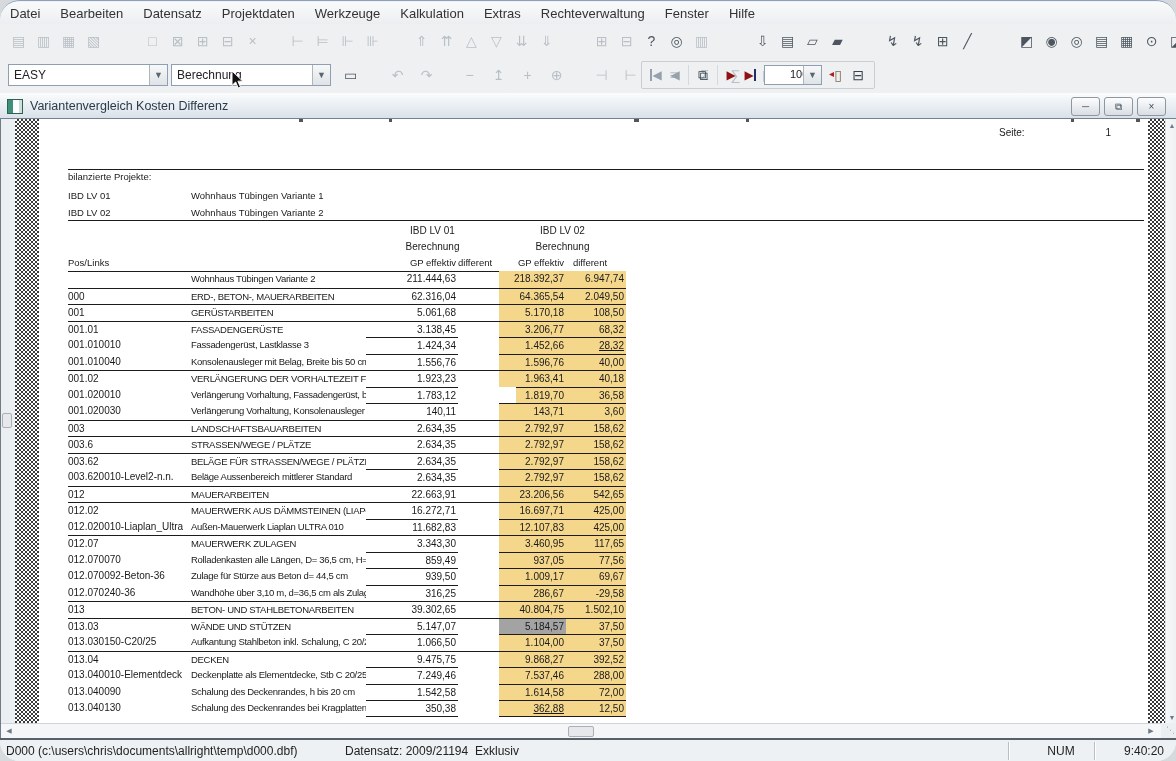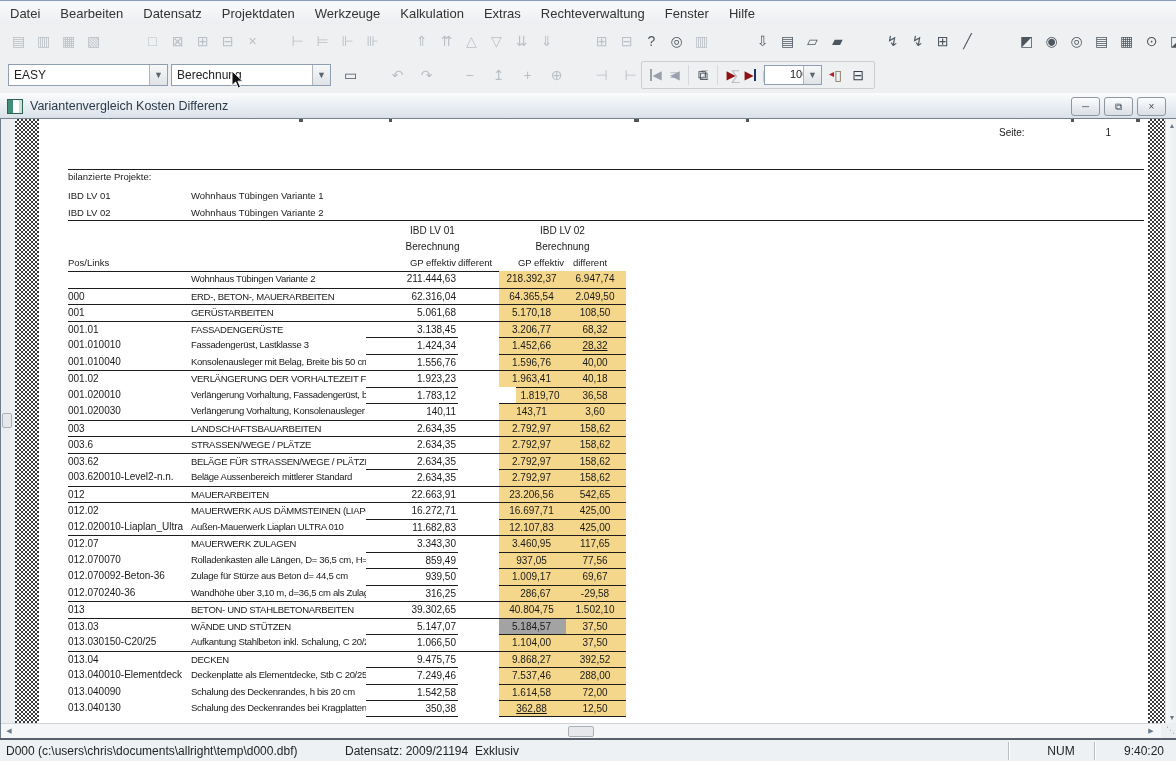--- a/index.html
+++ b/index.html
@@ -1,18 +1,18 @@
 <!DOCTYPE html>
 <html><head>
 <meta charset="utf-8">
 <style>
   html,body{margin:0;padding:0;background:#d7dadd;}
   #app{position:relative;width:1176px;height:761px;overflow:hidden;
        font-family:"Liberation Sans",sans-serif;background:#eff1f3;
-       border-top:1px solid #8ba0be;box-sizing:border-box;}
+       border-top:1px solid #8ba0be;box-sizing:border-box;border-radius:20px;}
   
   #menubar{position:absolute;left:0;top:1px;width:100%;height:22px;display:flex;align-items:center;
            background:linear-gradient(#f9fafb,#eceef1);border-bottom:1px solid #e3e5e8;font-size:13px;color:#333;}
   .menu-item{padding:2px 10px;cursor:default;}
   
   #tb1{position:absolute;left:0;top:23px;width:100%;height:33px;display:flex;align-items:center;
        background:#eff0f2;border-bottom:1px solid #e2e4e7;}
   #tb2{position:absolute;left:0;top:56px;width:100%;height:36px;display:flex;align-items:center;
        background:#eff0f2;border-bottom:1px solid #8b969f;}
   .tb-group{display:flex;align-items:center;}
@@ -78,21 +78,21 @@
   .h-gp{text-align:right;padding-right:2px;font-size:9.5px;}
   .h-diff{text-align:center;padding-right:12px;font-size:9.5px;}
   .h-pos{font-size:9.5px;}
   
   #tbody{position:absolute;left:29px;top:152px;width:558px;}
   .trow{display:grid;grid-template-columns:123px 175px 92px 41px 67px 60px;height:16.5px;}
   .trow>span{line-height:16.5px;overflow:hidden;white-space:nowrap;box-sizing:border-box;}
   .c1{font-size:10px;}
   .c2{font-size:9.5px;letter-spacing:-0.3px;}
   .c3,.c5,.c6{text-align:right;padding-right:2px;font-size:10px;}
-  .hl{background:#F5D78C;text-align:center;}
+  .hl{background:#F5D78C;}
   .row-full>span{border-top:1px solid #1c1c1c;}
   .row-num>.c3,.row-num>.c5,.row-num>.c6{border-top:1px solid #1c1c1c;}
   .row-last>.c3,.row-last>.c5,.row-last>.c6{border-bottom:1px solid #1c1c1c;}
   
   #vscroll{position:absolute;left:1164px;top:0;width:12px;height:604px;background:linear-gradient(90deg,#f6f7f8,#eceff1);
            border-left:1px solid #dcdfe2;}
   .sc-arrow{position:absolute;width:12px;height:12px;font-size:7px;color:#6a7a8a;display:flex;align-items:center;justify-content:center;}
   #vthumb{position:absolute;left:1px;top:294px;width:10px;height:15px;background:#e6e8eb;border:1px solid #aab0b6;border-radius:2px;box-sizing:border-box;}
   #hscroll{position:absolute;left:0;top:604px;width:1160px;height:15px;background:#f5f6f7;border-top:1px solid #cfd4d8;box-sizing:border-box;}
   #hthumb{position:absolute;left:567px;top:2px;width:26px;height:11px;background:#e6e8eb;border:1px solid #aab0b6;border-radius:2px;box-sizing:border-box;}

